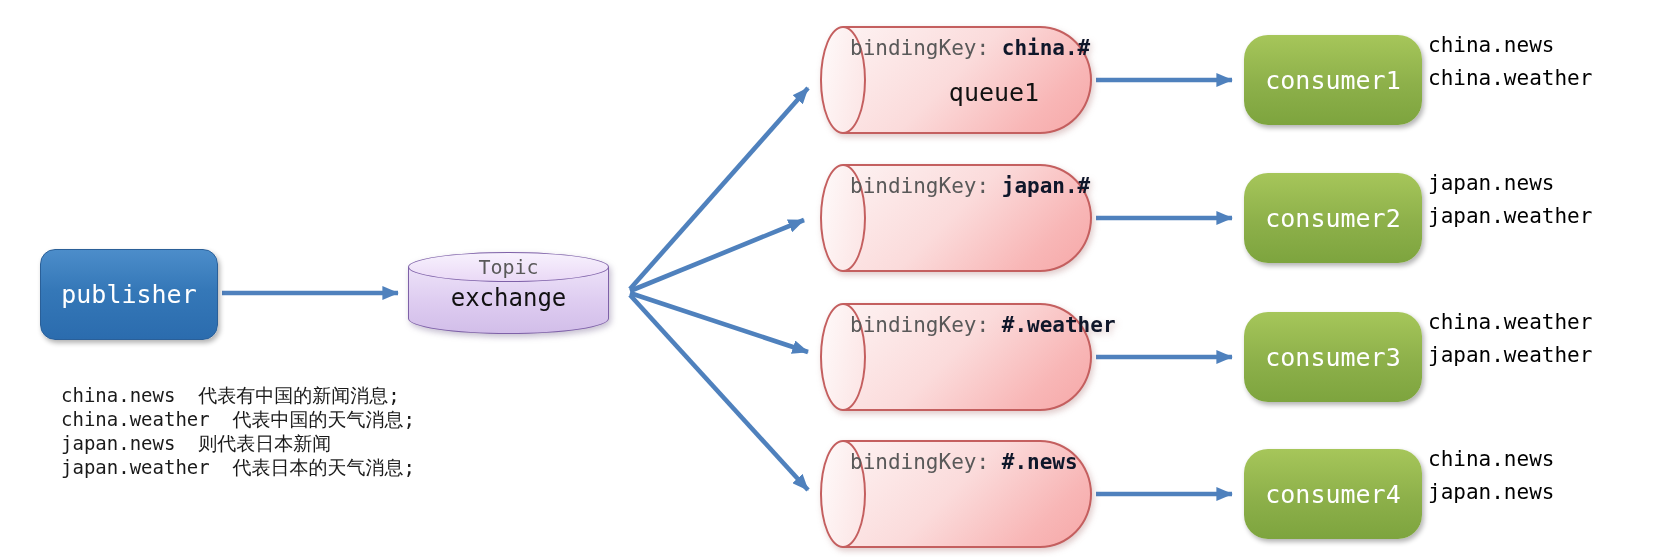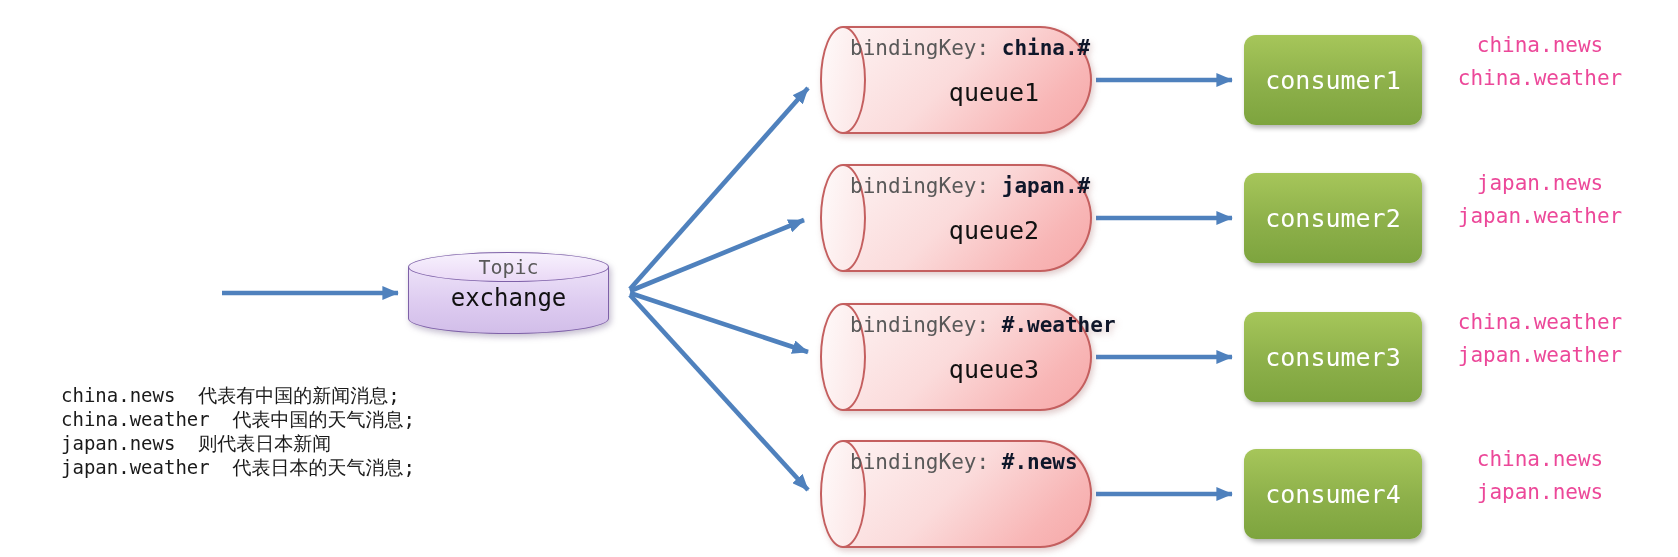--- a/index.html
+++ b/index.html
@@ -59,29 +59,29 @@
   }
   .q-bk-value{color:#0f172a;font-weight:bold;}
   .q-name{
     position:absolute;top:52px;left:46px;right:4px;
     text-align:center;font-size:25px;color:#111111;padding-left:34px;
   }
 
   
   .consumer{
     left:1244px;width:178px;height:90px;
-    border-radius:12px;
+    border-radius:24px;
     background:linear-gradient(180deg,#a6c65a 0%,#8db04a 55%,#7da43e 100%);
     box-shadow:2px 3px 5px rgba(0,0,0,0.3);
     display:flex;align-items:center;justify-content:center;
     color:#ffffff;font-size:25px;
   }
 
   
-  .receives{left:1428px;width:224px;text-align:center;color:#ec4899;}
+  .receives{left:1428px;width:224px;text-align:left;color:#000000;}
   .recv-line{font-size:21px;line-height:33px;white-space:pre;}
 
   
   .notes{left:38px;top:383px;color:#1a1a1a;}
   .note-line{font-size:19px;line-height:24px;white-space:pre;margin-left:23px;}
 </style>
 </head>
 <body>
 
 <div id="stage">
@@ -96,47 +96,48 @@
     <line x1="630" y1="289" x2="808" y2="88" stroke="#4f81bd" stroke-width="4.6" marker-end="url(#ah)"></line>
     <line x1="630" y1="291" x2="804" y2="220" stroke="#4f81bd" stroke-width="4.6" marker-end="url(#ah)"></line>
     <line x1="630" y1="293" x2="808" y2="352" stroke="#4f81bd" stroke-width="4.6" marker-end="url(#ah)"></line>
     <line x1="630" y1="295" x2="808" y2="490" stroke="#4f81bd" stroke-width="4.6" marker-end="url(#ah)"></line>
     <line x1="1096" y1="80" x2="1232" y2="80" stroke="#4f81bd" stroke-width="4.6" marker-end="url(#ah)"></line>
     <line x1="1096" y1="218" x2="1232" y2="218" stroke="#4f81bd" stroke-width="4.6" marker-end="url(#ah)"></line>
     <line x1="1096" y1="357" x2="1232" y2="357" stroke="#4f81bd" stroke-width="4.6" marker-end="url(#ah)"></line>
     <line x1="1096" y1="494" x2="1232" y2="494" stroke="#4f81bd" stroke-width="4.6" marker-end="url(#ah)"></line>
   </svg>
 
+  <div class="node publisher">
+    <span>publisher</span>
+  </div>
 
   <div class="node exchange">
     <div class="ex-body"></div>
     <div class="ex-top"></div>
     <div class="ex-type">Topic</div>
     <div class="ex-label">exchange</div>
   </div>
 
   <div class="node queue" style="top:26px">
     <div class="q-body"></div>
     <div class="q-cap"></div>
     <div class="q-binding"><span class="q-bk-label">bindingKey:</span> <span class="q-bk-value">china.#</span></div>
     <div class="q-name">queue1</div>
   </div>
 
   <div class="node queue" style="top:164px">
     <div class="q-body"></div>
     <div class="q-cap"></div>
     <div class="q-binding"><span class="q-bk-label">bindingKey:</span> <span class="q-bk-value">japan.#</span></div>
-    <div class="q-name">queue2</div>
   </div>
 
   <div class="node queue" style="top:303px">
     <div class="q-body"></div>
     <div class="q-cap"></div>
     <div class="q-binding"><span class="q-bk-label">bindingKey:</span> <span class="q-bk-value">#.weather</span></div>
-    <div class="q-name">queue3</div>
   </div>
 
   <div class="node queue" style="top:440px">
     <div class="q-body"></div>
     <div class="q-cap"></div>
     <div class="q-binding"><span class="q-bk-label">bindingKey:</span> <span class="q-bk-value">#.news</span></div>
   </div>
 
   <div class="node consumer" style="top:35px">
     <span>consumer1</span>

